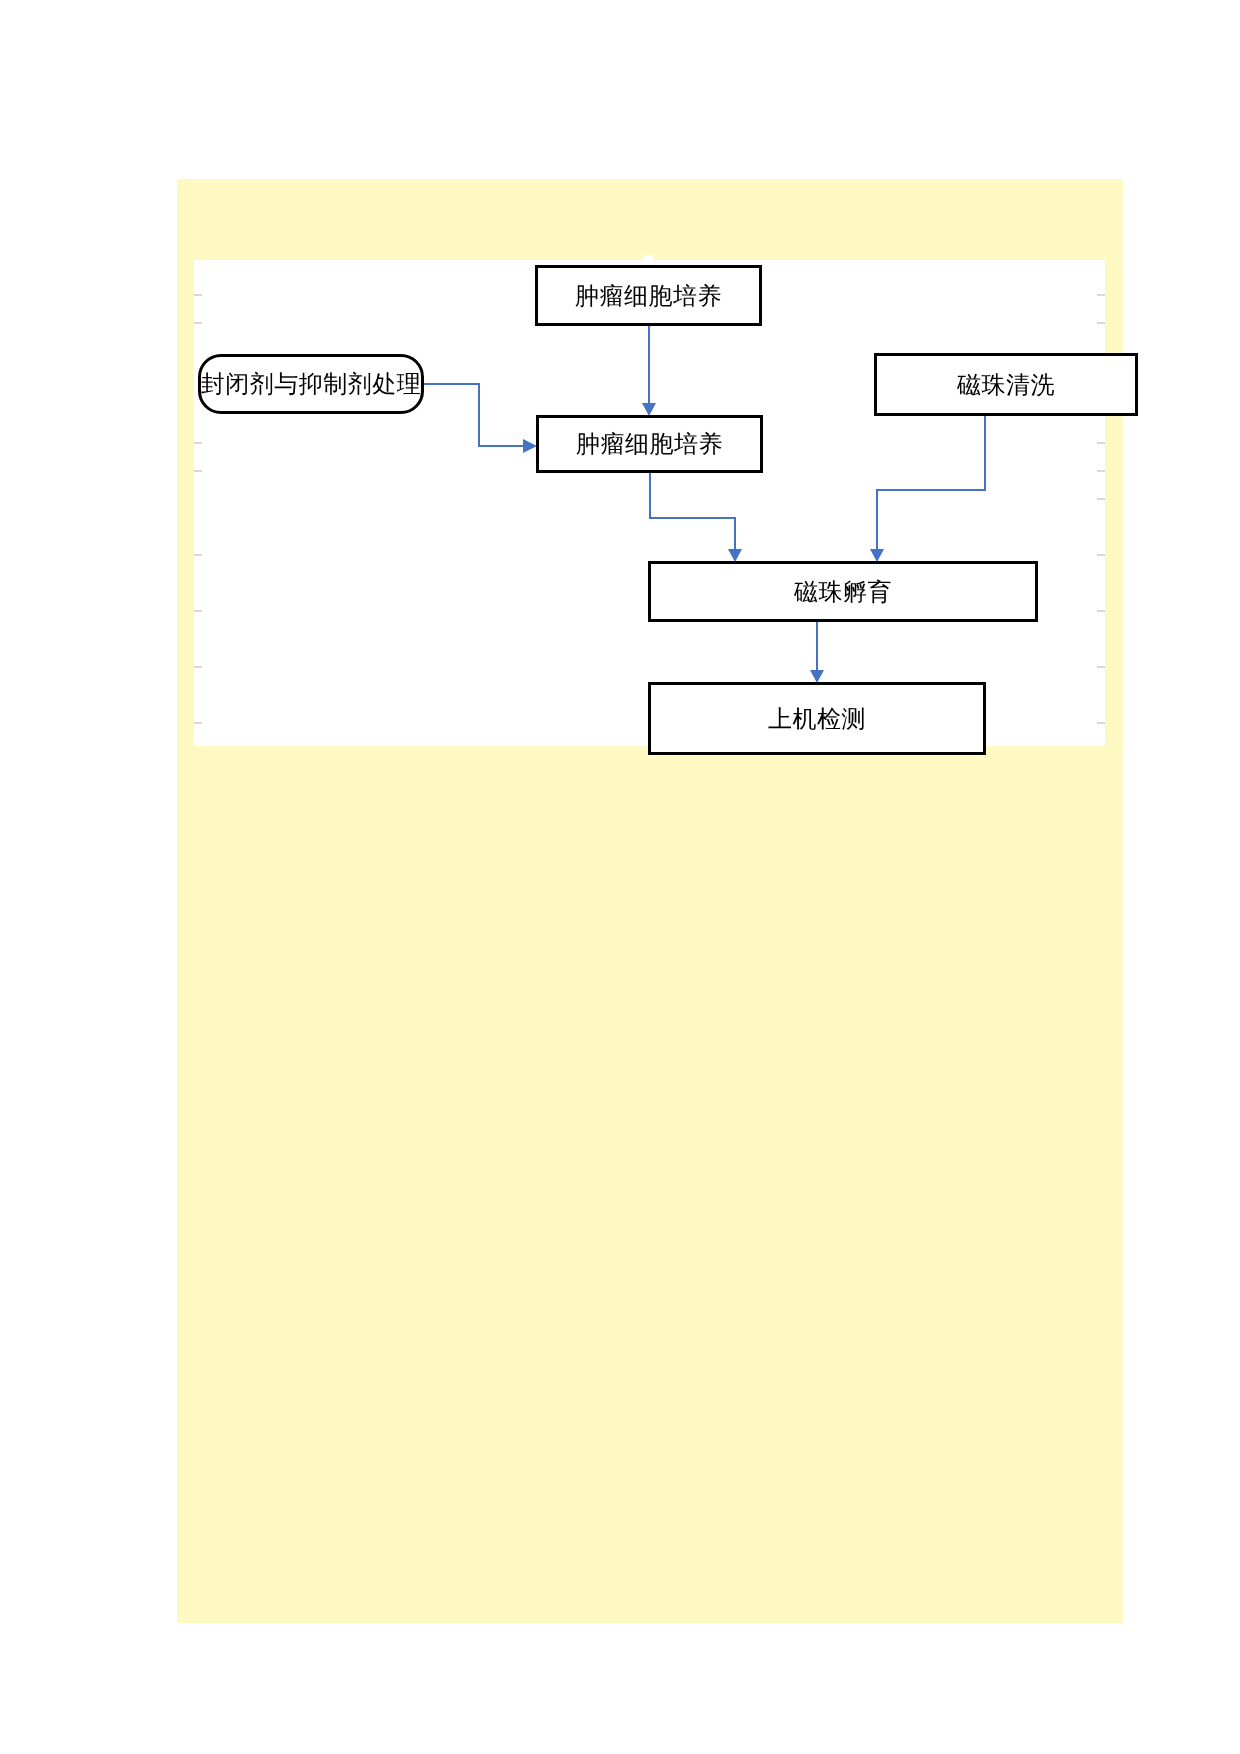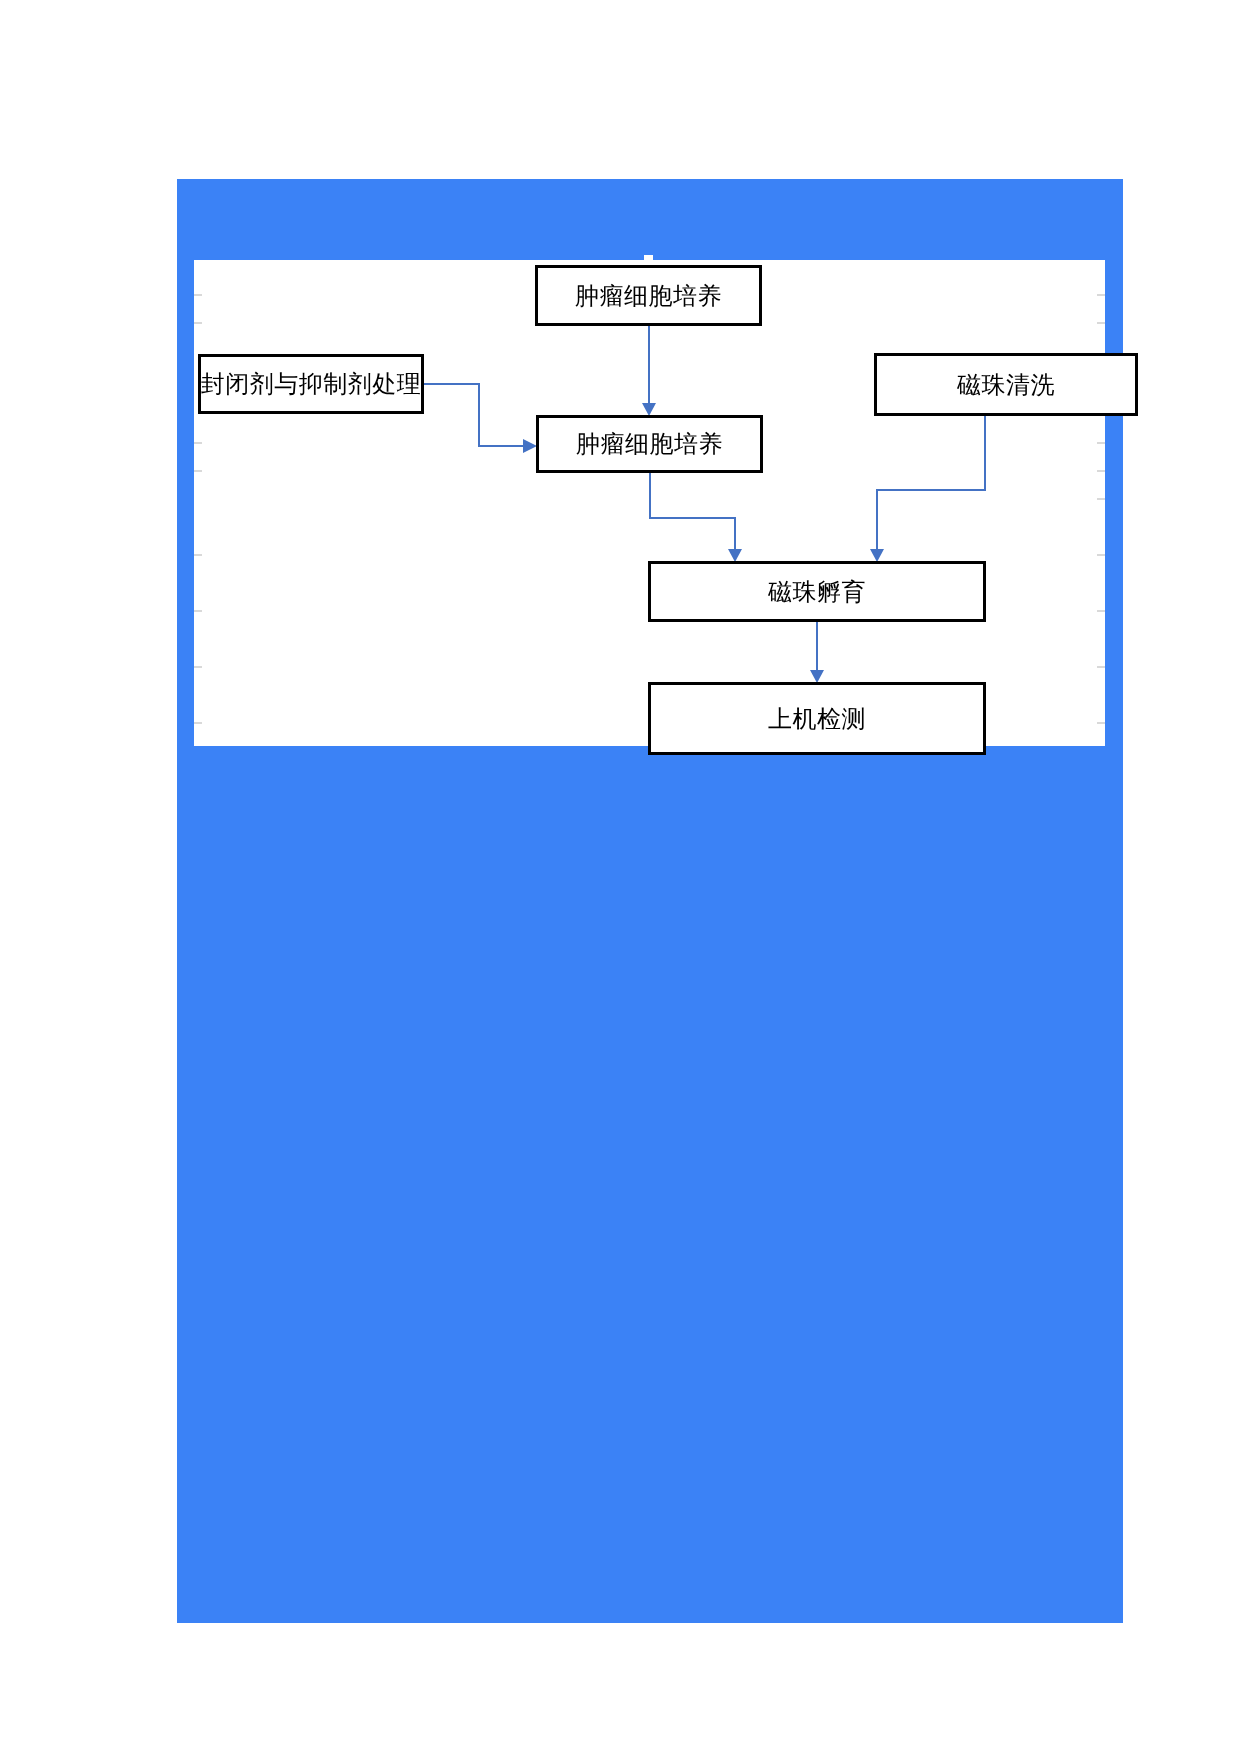--- a/index.html
+++ b/index.html
@@ -7,21 +7,21 @@
     width: 1240px; height: 1754px;
     background: #ffffff;
     font-family: "Liberation Sans", "DejaVu Sans", sans-serif;
     position: relative;
     overflow: hidden;
   }
   .figure-panel {
     position: absolute;
     left: 177px; top: 179px;
     width: 946px; height: 1444px;
-    background: #3b82f6;
+    background: #fef9c3;
   }
   .diagram-canvas {
     position: absolute;
     left: 17px; top: 81px;
     width: 911px; height: 486px;
     background: #ffffff;
   }
   .connector-layer {
     position: absolute;
     left: 0; top: 0;
@@ -35,24 +35,24 @@
     display: flex;
     align-items: center;
     justify-content: center;
     color: #000000;
     font-size: 24px;
     line-height: 1;
     white-space: nowrap;
     letter-spacing: 0.5px;
   }
   .n-culture  { left: 341px; top: 5px;   width: 227px; height: 61px; }
-  .n-blocking { left: 4px;   top: 94px;  width: 226px; height: 60px; }
+  .n-blocking { left: 4px;   top: 94px;  width: 226px; height: 60px; border-radius: 23px; }
   .n-wash     { left: 680px; top: 93px;  width: 264px; height: 63px; }
   .n-pretreat { left: 342px; top: 155px; width: 227px; height: 58px; }
-  .n-incubate { left: 454px; top: 301px; width: 338px; height: 61px; }
+  .n-incubate { left: 454px; top: 301px; width: 390px; height: 61px; }
   .n-detect   { left: 454px; top: 422px; width: 338px; height: 73px; }
   .grid-nub-top {
     position: absolute;
     left: 467px; top: 76px;
     width: 9px; height: 6px;
     background: #ffffff;
   }
 </style>
 </head>
 <body>

